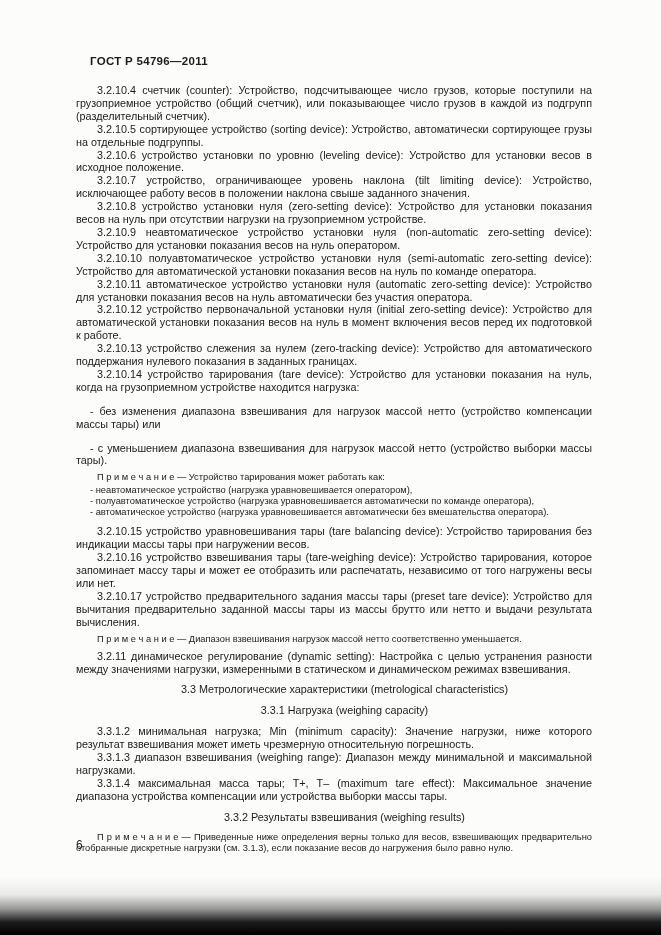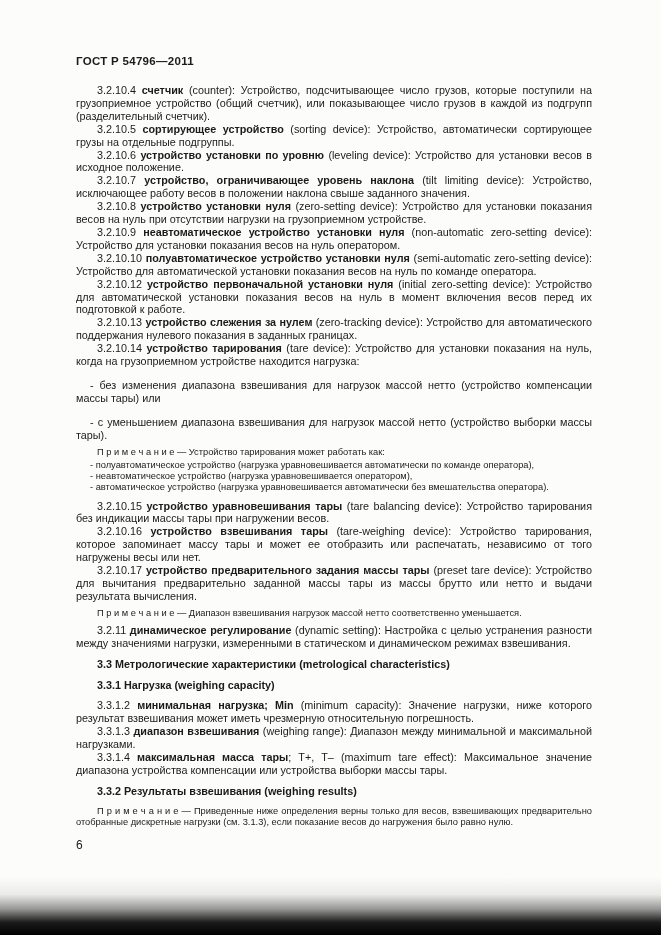--- a/index.html
+++ b/index.html
@@ -10,53 +10,53 @@
     width: 661px;
     height: 935px;
     background: #fcfcfb;
     overflow: hidden;
     font-family: "Liberation Sans", sans-serif;
     color: #1b1b1b;
   }
   .doc-header {
     position: absolute;
     top: 55px;
-    left: 76px;
+    left: 90px;
     font-size: 11.5px;
     font-weight: bold;
     letter-spacing: 0.3px;
   }
   .doc-body {
     position: absolute;
     top: 84px;
     left: 76px;
     width: 516px;
   }
   .blk {
     margin: 0;
     font-size: 10.8px;
     line-height: 12.9px;
     text-align: justify;
     text-indent: 21px;
     hyphens: auto;
   }
-  .blk b { font-weight: bold; }
+  .blk b { font-weight: normal; }
   .blk.list { text-indent: 14px; margin-top: 11px; }
   .blk.note, .blk.note-list {
     font-size: 9.3px;
     line-height: 11px;
     text-align: justify;
   }
   .blk.note { margin-top: 5px; margin-bottom: 2px; text-indent: 21px; }
   .blk.note-list { text-indent: 14px; }
   .blk.note-list + .blk.para { margin-top: 7px; }
   .blk.note + .blk.para { margin-top: 5px; }
   .blk.heading {
     font-weight: bold;
-    text-align: left;
+    text-align: center;
     margin-top: 8px;
     margin-bottom: 8px;
   }
   .page-number {
     position: absolute;
     left: 76px;
     top: 838px;
     font-size: 12px;
   }
   .scan-edge {
@@ -79,28 +79,29 @@
   <div class="doc-header">ГОСТ Р 54796—2011</div>
 
   <div class="doc-body">
       <p class="blk para"><span>3.2.10.4 </span><b>счетчик</b><span> (counter): Устройство, подсчитывающее число грузов, которые поступили на грузоприемное устройство (общий счетчик), или показывающее число грузов в каждой из подгрупп (разделительный счетчик).</span></p>
       <p class="blk para"><span>3.2.10.5 </span><b>сортирующее устройство</b><span> (sorting device): Устройство, автоматически сортирующее грузы на отдельные подгруппы.</span></p>
       <p class="blk para"><span>3.2.10.6 </span><b>устройство установки по уровню</b><span> (leveling device): Устройство для установки весов в исходное положение.</span></p>
       <p class="blk para"><span>3.2.10.7 </span><b>устройство, ограничивающее уровень наклона</b><span> (tilt limiting device): Устройство, исключающее работу весов в положении наклона свыше заданного значения.</span></p>
       <p class="blk para"><span>3.2.10.8 </span><b>устройство установки нуля</b><span> (zero-setting device): Устройство для установки показания весов на нуль при отсутствии нагрузки на грузоприемном устройстве.</span></p>
       <p class="blk para"><span>3.2.10.9 </span><b>неавтоматическое устройство установки нуля</b><span> (non-automatic zero-setting device): Устройство для установки показания весов на нуль оператором.</span></p>
       <p class="blk para"><span>3.2.10.10 </span><b>полуавтоматическое устройство установки нуля</b><span> (semi-automatic zero-setting device): Устройство для автоматической установки показания весов на нуль по команде оператора.</span></p>
+      <p class="blk para"><span>3.2.10.11 </span><b>автоматическое устройство установки нуля</b><span> (automatic zero-setting device): Устройство для установки показания весов на нуль автоматически без участия оператора.</span></p>
       <p class="blk para"><span>3.2.10.12 </span><b>устройство первоначальной установки нуля</b><span> (initial zero-setting device): Устройство для автоматической установки показания весов на нуль в момент включения весов перед их подготовкой к работе.</span></p>
       <p class="blk para"><span>3.2.10.13 </span><b>устройство слежения за нулем</b><span> (zero-tracking device): Устройство для автоматического поддержания нулевого показания в заданных границах.</span></p>
       <p class="blk para"><span>3.2.10.14 </span><b>устройство тарирования</b><span> (tare device): Устройство для установки показания на нуль, когда на грузоприемном устройстве находится нагрузка:</span></p>
       <p class="blk list"><span>- без изменения диапазона взвешивания для нагрузок массой нетто (устройство компенсации массы тары) или</span></p>
       <p class="blk list"><span>- с уменьшением диапазона взвешивания для нагрузок массой нетто (устройство выборки массы тары).</span></p>
       <p class="blk note"><span>П р и м е ч а н и е — Устройство тарирования может работать как:</span></p>
+      <p class="blk note-list"><span>- неавтоматическое устройство (нагрузка уравновешивается оператором),</span></p>
       <p class="blk note-list"><span>- полуавтоматическое устройство (нагрузка уравновешивается автоматически по команде оператора),</span></p>
-      <p class="blk note-list"><span>- неавтоматическое устройство (нагрузка уравновешивается оператором),</span></p>
       <p class="blk note-list"><span>- автоматическое устройство (нагрузка уравновешивается автоматически без вмешательства оператора).</span></p>
       <p class="blk para"><span>3.2.10.15 </span><b>устройство уравновешивания тары</b><span> (tare balancing device): Устройство тарирования без индикации массы тары при нагружении весов.</span></p>
       <p class="blk para"><span>3.2.10.16 </span><b>устройство взвешивания тары</b><span> (tare-weighing device): Устройство тарирования, которое запоминает массу тары и может ее отобразить или распечатать, независимо от того нагружены весы или нет.</span></p>
       <p class="blk para"><span>3.2.10.17 </span><b>устройство предварительного задания массы тары</b><span> (preset tare device): Устройство для вычитания предварительно заданной массы тары из массы брутто или нетто и выдачи результата вычисления.</span></p>
       <p class="blk note"><span>П р и м е ч а н и е — Диапазон взвешивания нагрузок массой нетто соответственно уменьшается.</span></p>
       <p class="blk para"><span>3.2.11 </span><b>динамическое регулирование</b><span> (dynamic setting): Настройка с целью устранения разности между значениями нагрузки, измеренными в статическом и динамическом режимах взвешивания.</span></p>
       <p class="blk heading"><b>3.3 Метрологические характеристики (metrological characteristics)</b></p>
       <p class="blk heading"><b>3.3.1 Нагрузка (weighing capacity)</b></p>
       <p class="blk para"><span>3.3.1.2 </span><b>минимальная нагрузка; Min</b><span> (minimum capacity): Значение нагрузки, ниже которого результат взвешивания может иметь чрезмерную относительную погрешность.</span></p>
       <p class="blk para"><span>3.3.1.3 </span><b>диапазон взвешивания</b><span> (weighing range): Диапазон между минимальной и максимальной нагрузками.</span></p>

